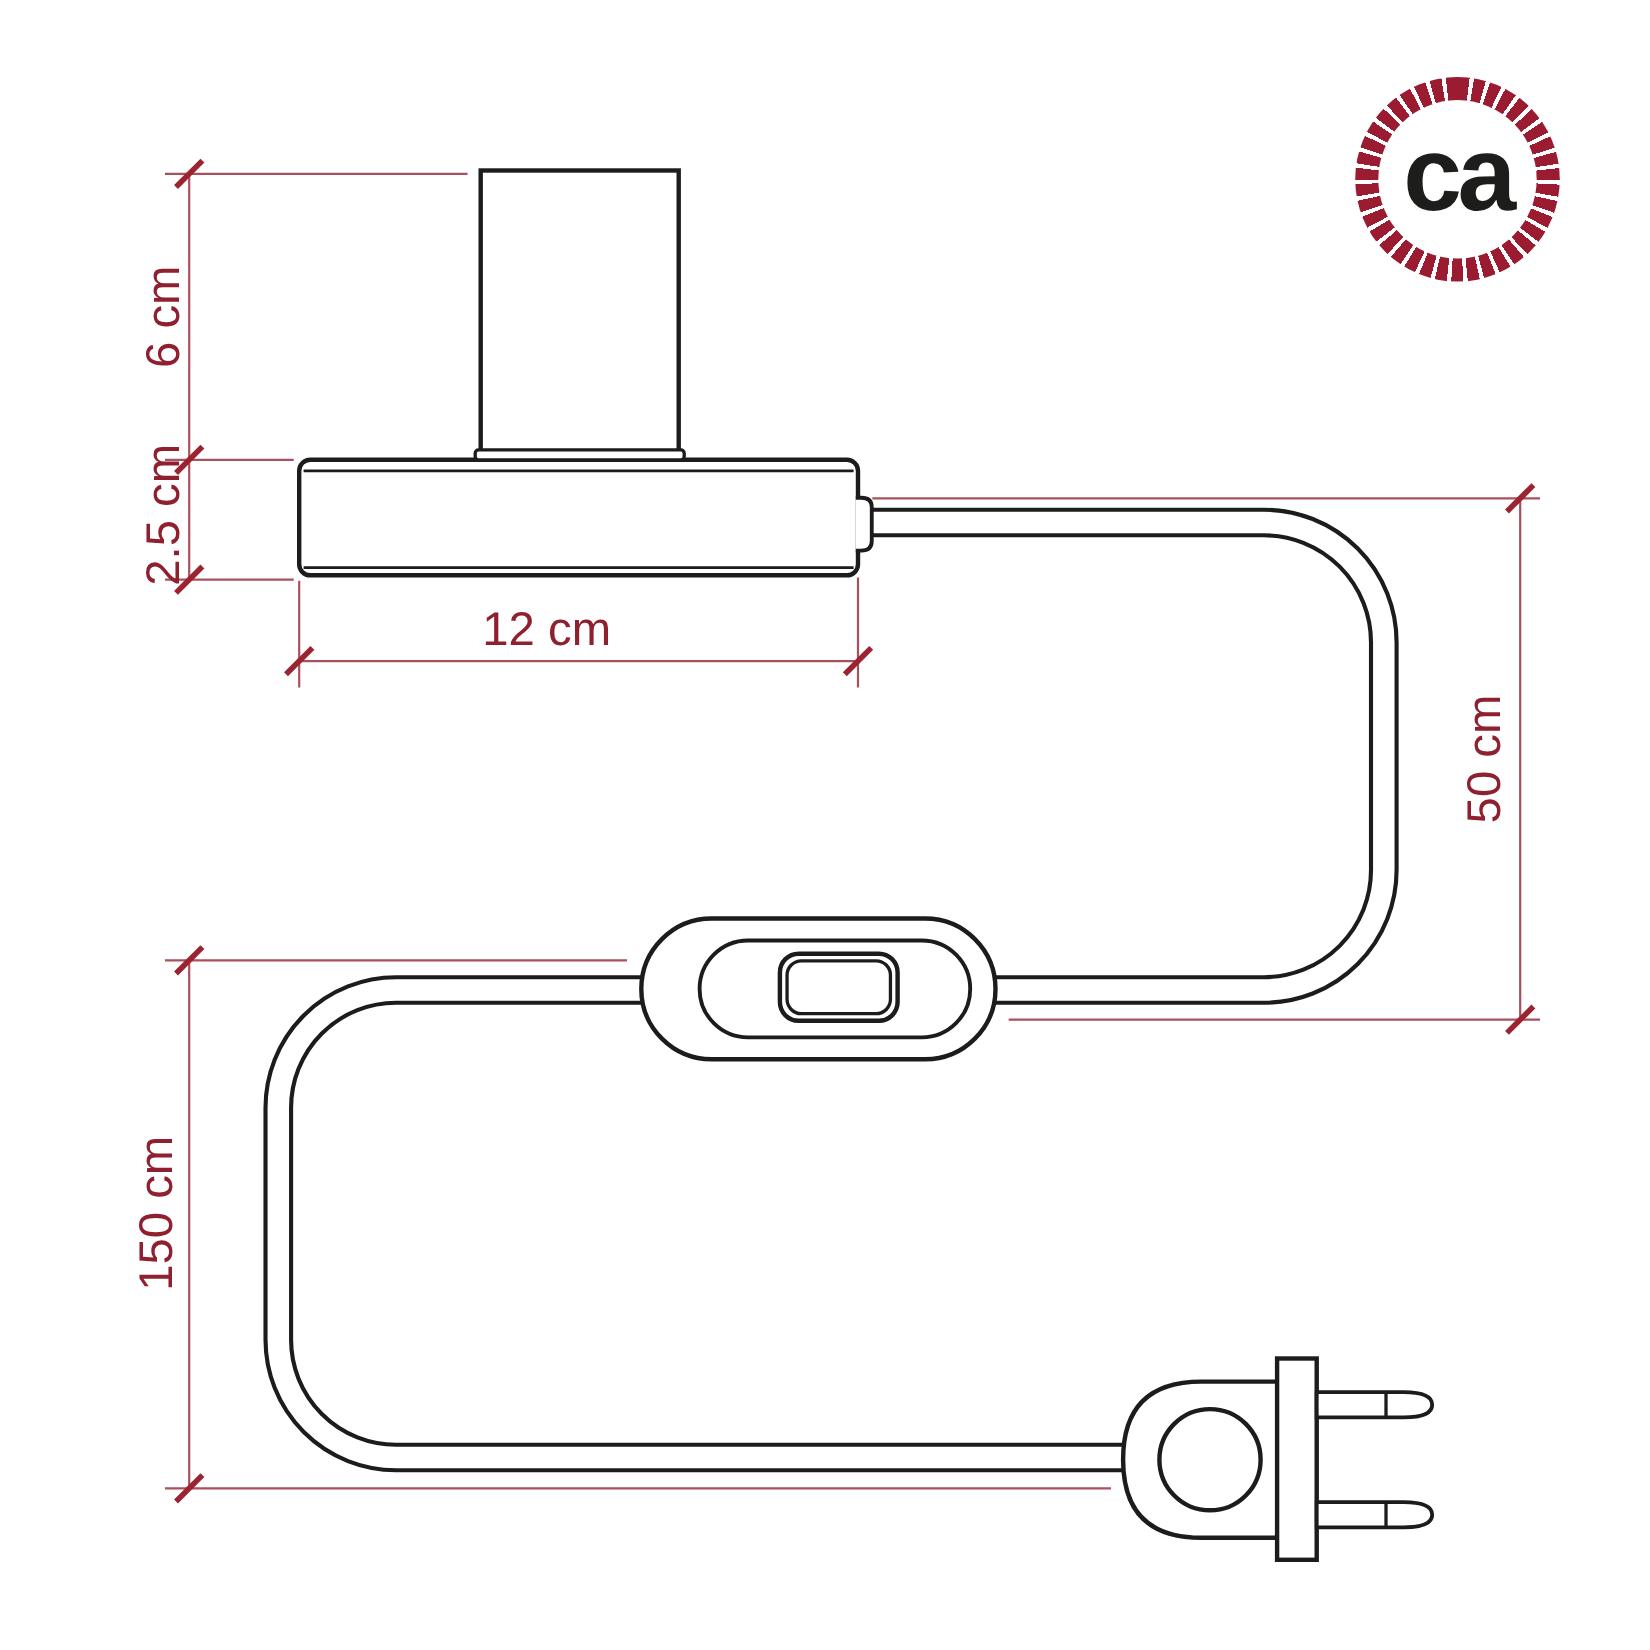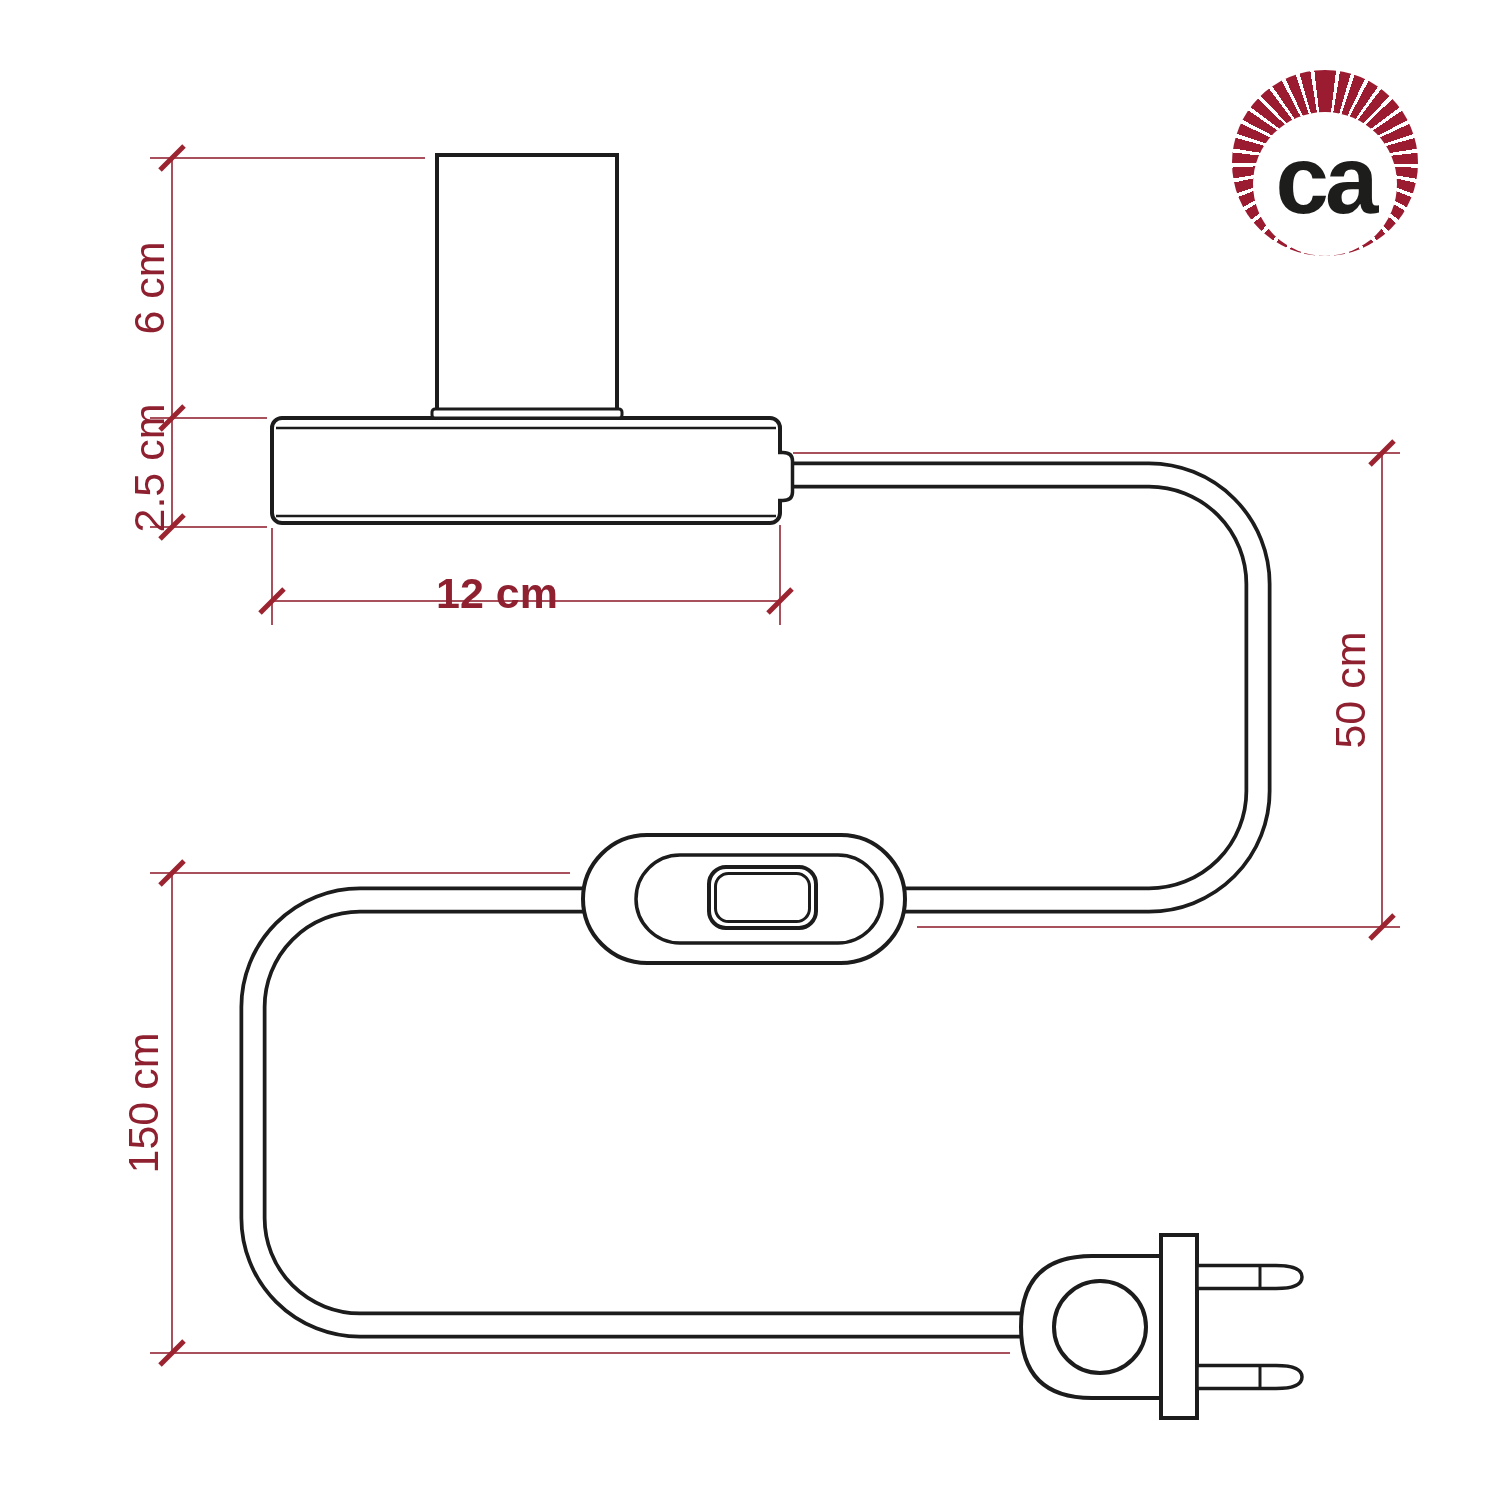--- a/index.html
+++ b/index.html
@@ -11,21 +11,21 @@
   .drawing-svg { position:absolute; left:0; top:0; }
   .dim-label {
     position:absolute; color:#8e2030; font-size:43px; line-height:1;
     white-space:nowrap; transform:translate(-50%,-50%);
   }
   .dim-label.vertical { transform:translate(-50%,-50%) rotate(-90deg); }
   .logo {
     position:absolute; left:1232px; top:70px; width:186px; height:186px;
     border-radius:50%;
     background:repeating-conic-gradient(#9b1b31 0deg 6.8deg, #ffffff 6.8deg 9.3deg);
-    display:flex; align-items:flex-end; justify-content:center;
+    display:flex; align-items:center; justify-content:center;
   }
   .logo-inner {
     width:144px; height:144px; background:#ffffff; border-radius:50%;
     display:flex; align-items:center; justify-content:center;
   }
   .logo-text {
     font-size:96px; font-weight:bold; color:#1d1d1b;
     letter-spacing:-4px; padding-bottom:8px;
   }
 </style>
@@ -101,21 +101,21 @@
     <line x1="1260" y1="1265.5" x2="1260" y2="1288.5" stroke="#1c1c1c" stroke-width="3"></line>
     <path d="M 1197 1365.5 H 1276 Q 1302 1365.5 1302 1377 Q 1302 1388.5 1276 1388.5 H 1197 Z" fill="#ffffff" stroke="#1c1c1c" stroke-width="3.5"></path>
     <line x1="1260" y1="1365.5" x2="1260" y2="1388.5" stroke="#1c1c1c" stroke-width="3"></line>
   </g>
 </svg>
 
 <div class="dim-label vertical" style="left:149px; top:288px;">6 cm</div>
 
 <div class="dim-label vertical" style="left:149px; top:468px;">2.5 cm</div>
 
-<div class="dim-label" style="left:497px; top:593px;font-weight:bold;">12 cm</div>
+<div class="dim-label" style="left:497px; top:573px;">12 cm</div>
 
 <div class="dim-label vertical" style="left:1350px; top:690px;">50 cm</div>
 
 <div class="dim-label vertical" style="left:143px; top:1103px;">150 cm</div>
 
 <div class="logo">
   <div class="logo-inner">
     <span class="logo-text">ca</span>
   </div>
 </div>

